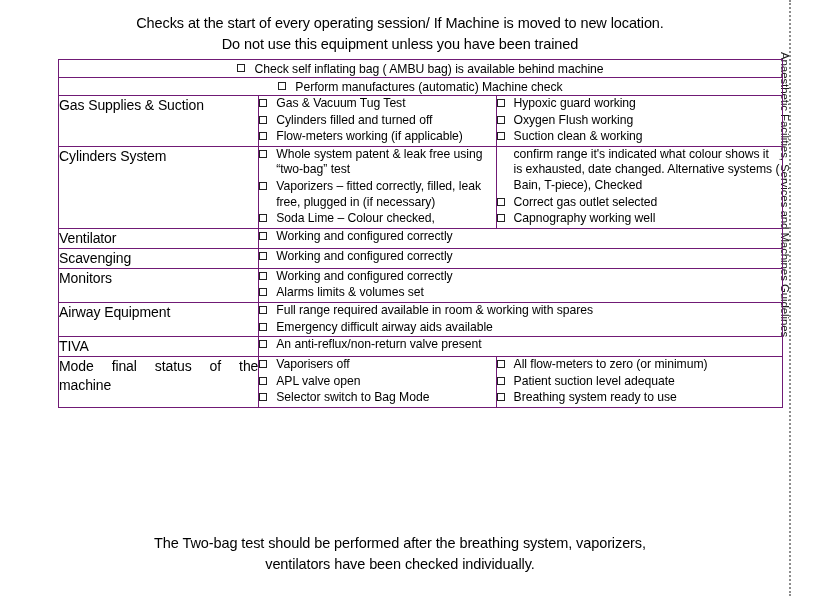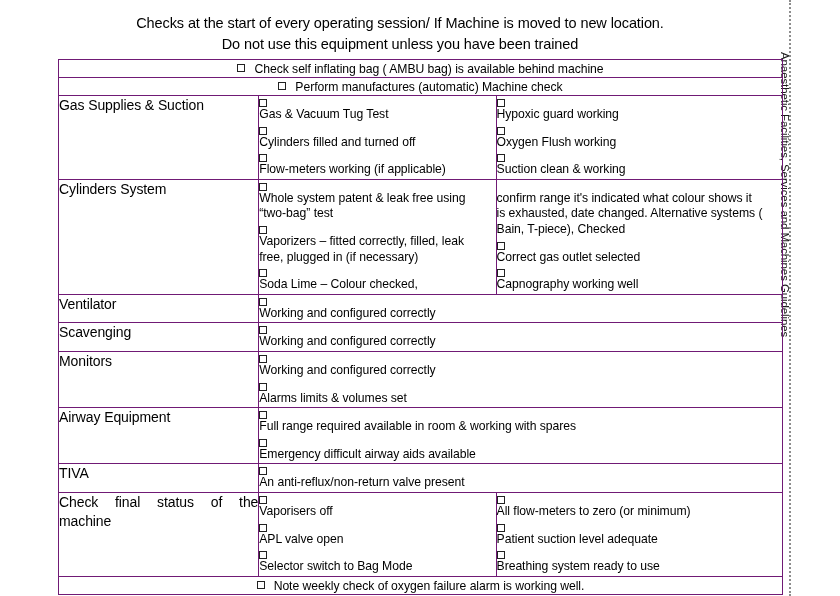--- a/index.html
+++ b/index.html
@@ -134,21 +134,20 @@
     margin: 0;
     padding: 0;
     list-style: none;
   }
   ul.cblist li {
     display: flex;
     align-items: flex-start;
     font-size: 12.2px;
     line-height: 15.6px;
     margin: 0 0 1px 0;
-    flex-direction: column;
   }
   ul.cblist li.nobox {
     padding-left: 0;
   }
 
   .box {
     flex: 0 0 auto;
     width: 8px;
     height: 8px;
     border: 1px solid #222222;
@@ -362,21 +361,21 @@
             <li>
               <span class="box"></span>
               <span class="cbtext">An anti-reflux/non-return valve present</span>
             </li>
           </ul>
         </td>
       </tr>
 
       <tr>
         <td class="cat justify">
-          <span>Check final status of the</span>
+          <span>Mode final status of the</span>
           <span class="lastline" style="display:block">machine</span>
         </td>
         <td class="cell-pad">
           <ul class="cblist">
             <li>
               <span class="box"></span>
               <span class="cbtext">Vaporisers off</span>
             </li>
             <li>
               <span class="box"></span>
@@ -399,27 +398,23 @@
               <span class="cbtext">Patient suction level adequate</span>
             </li>
             <li>
               <span class="box"></span>
               <span class="cbtext">Breathing system ready to use</span>
             </li>
           </ul>
         </td>
       </tr>
 
-      <tr>
-        <td colspan="3" class="row-center">
-          <span class="cbrow">
-            <span class="box"></span>
-            <span class="cbtext">Note weekly check of oxygen failure alarm is working well.</span>
-          </span>
-        </td>
-      </tr>
 
 
     </tbody>
   </table>
 
+  <div class="footer">
+    <div class="footer-line">The Two-bag test should be performed after the breathing system, vaporizers,</div>
+    <div class="footer-line">ventilators have been checked individually.</div>
+  </div>
 
 </div>
 
 </body></html>

